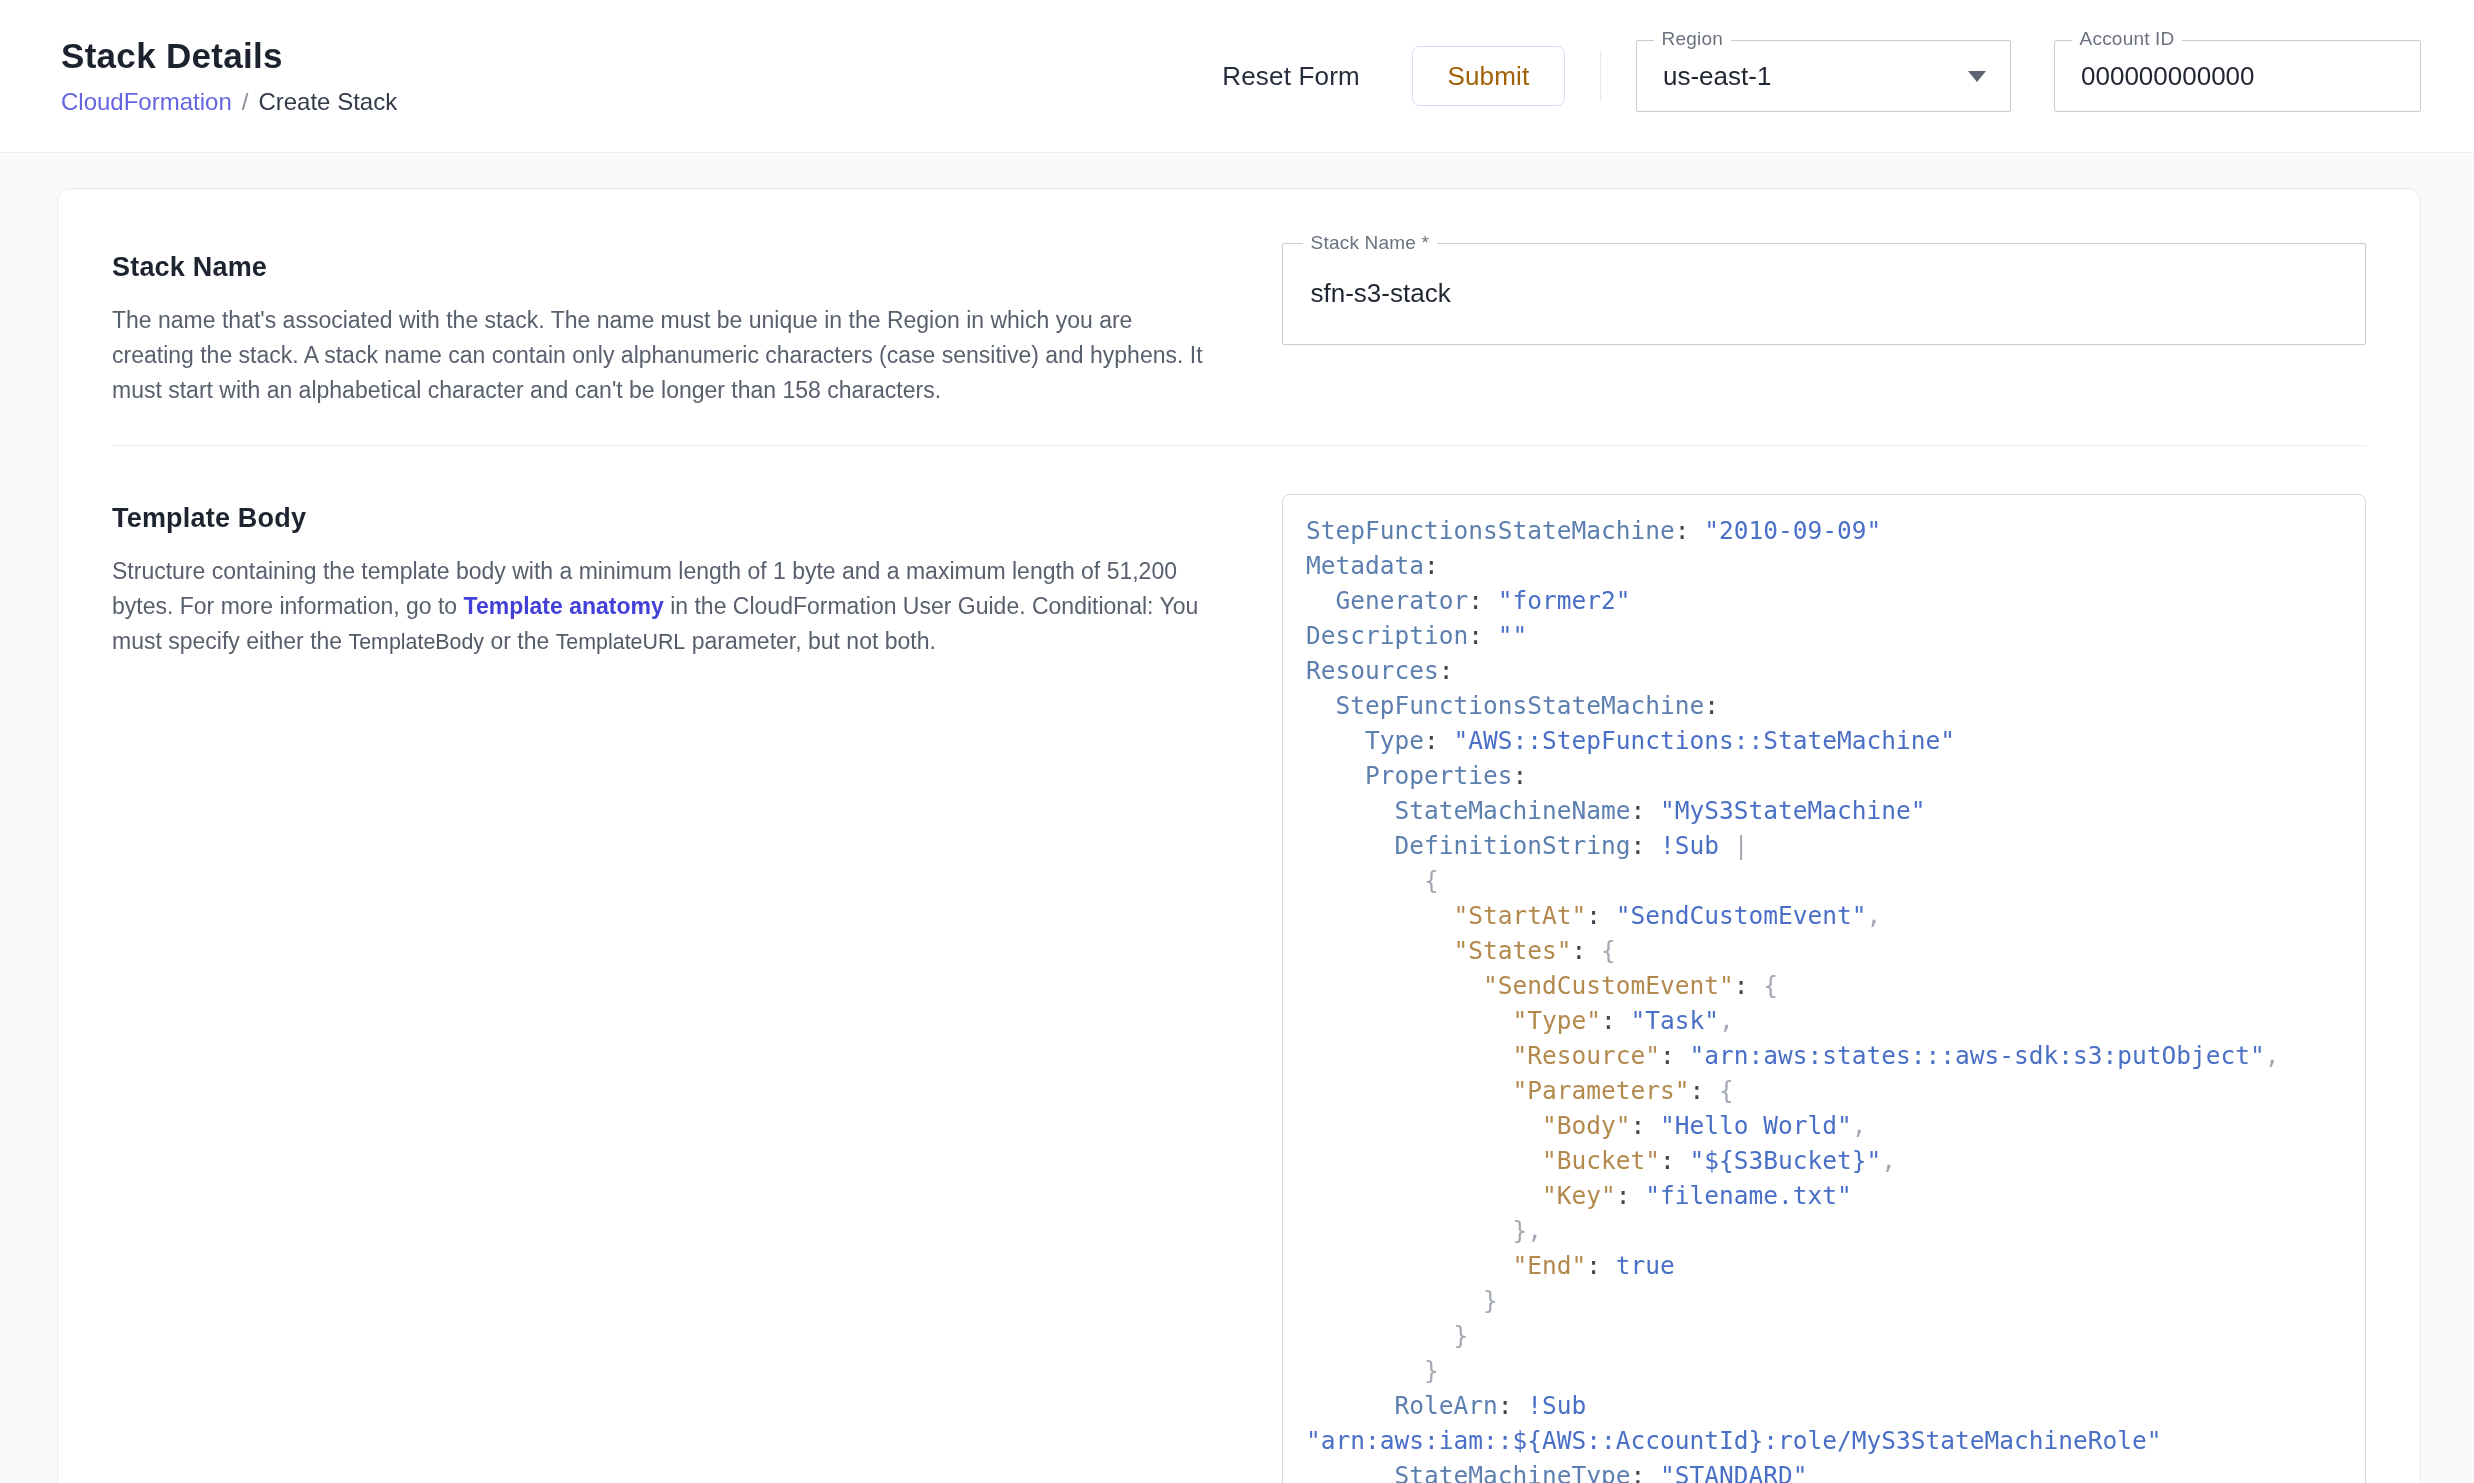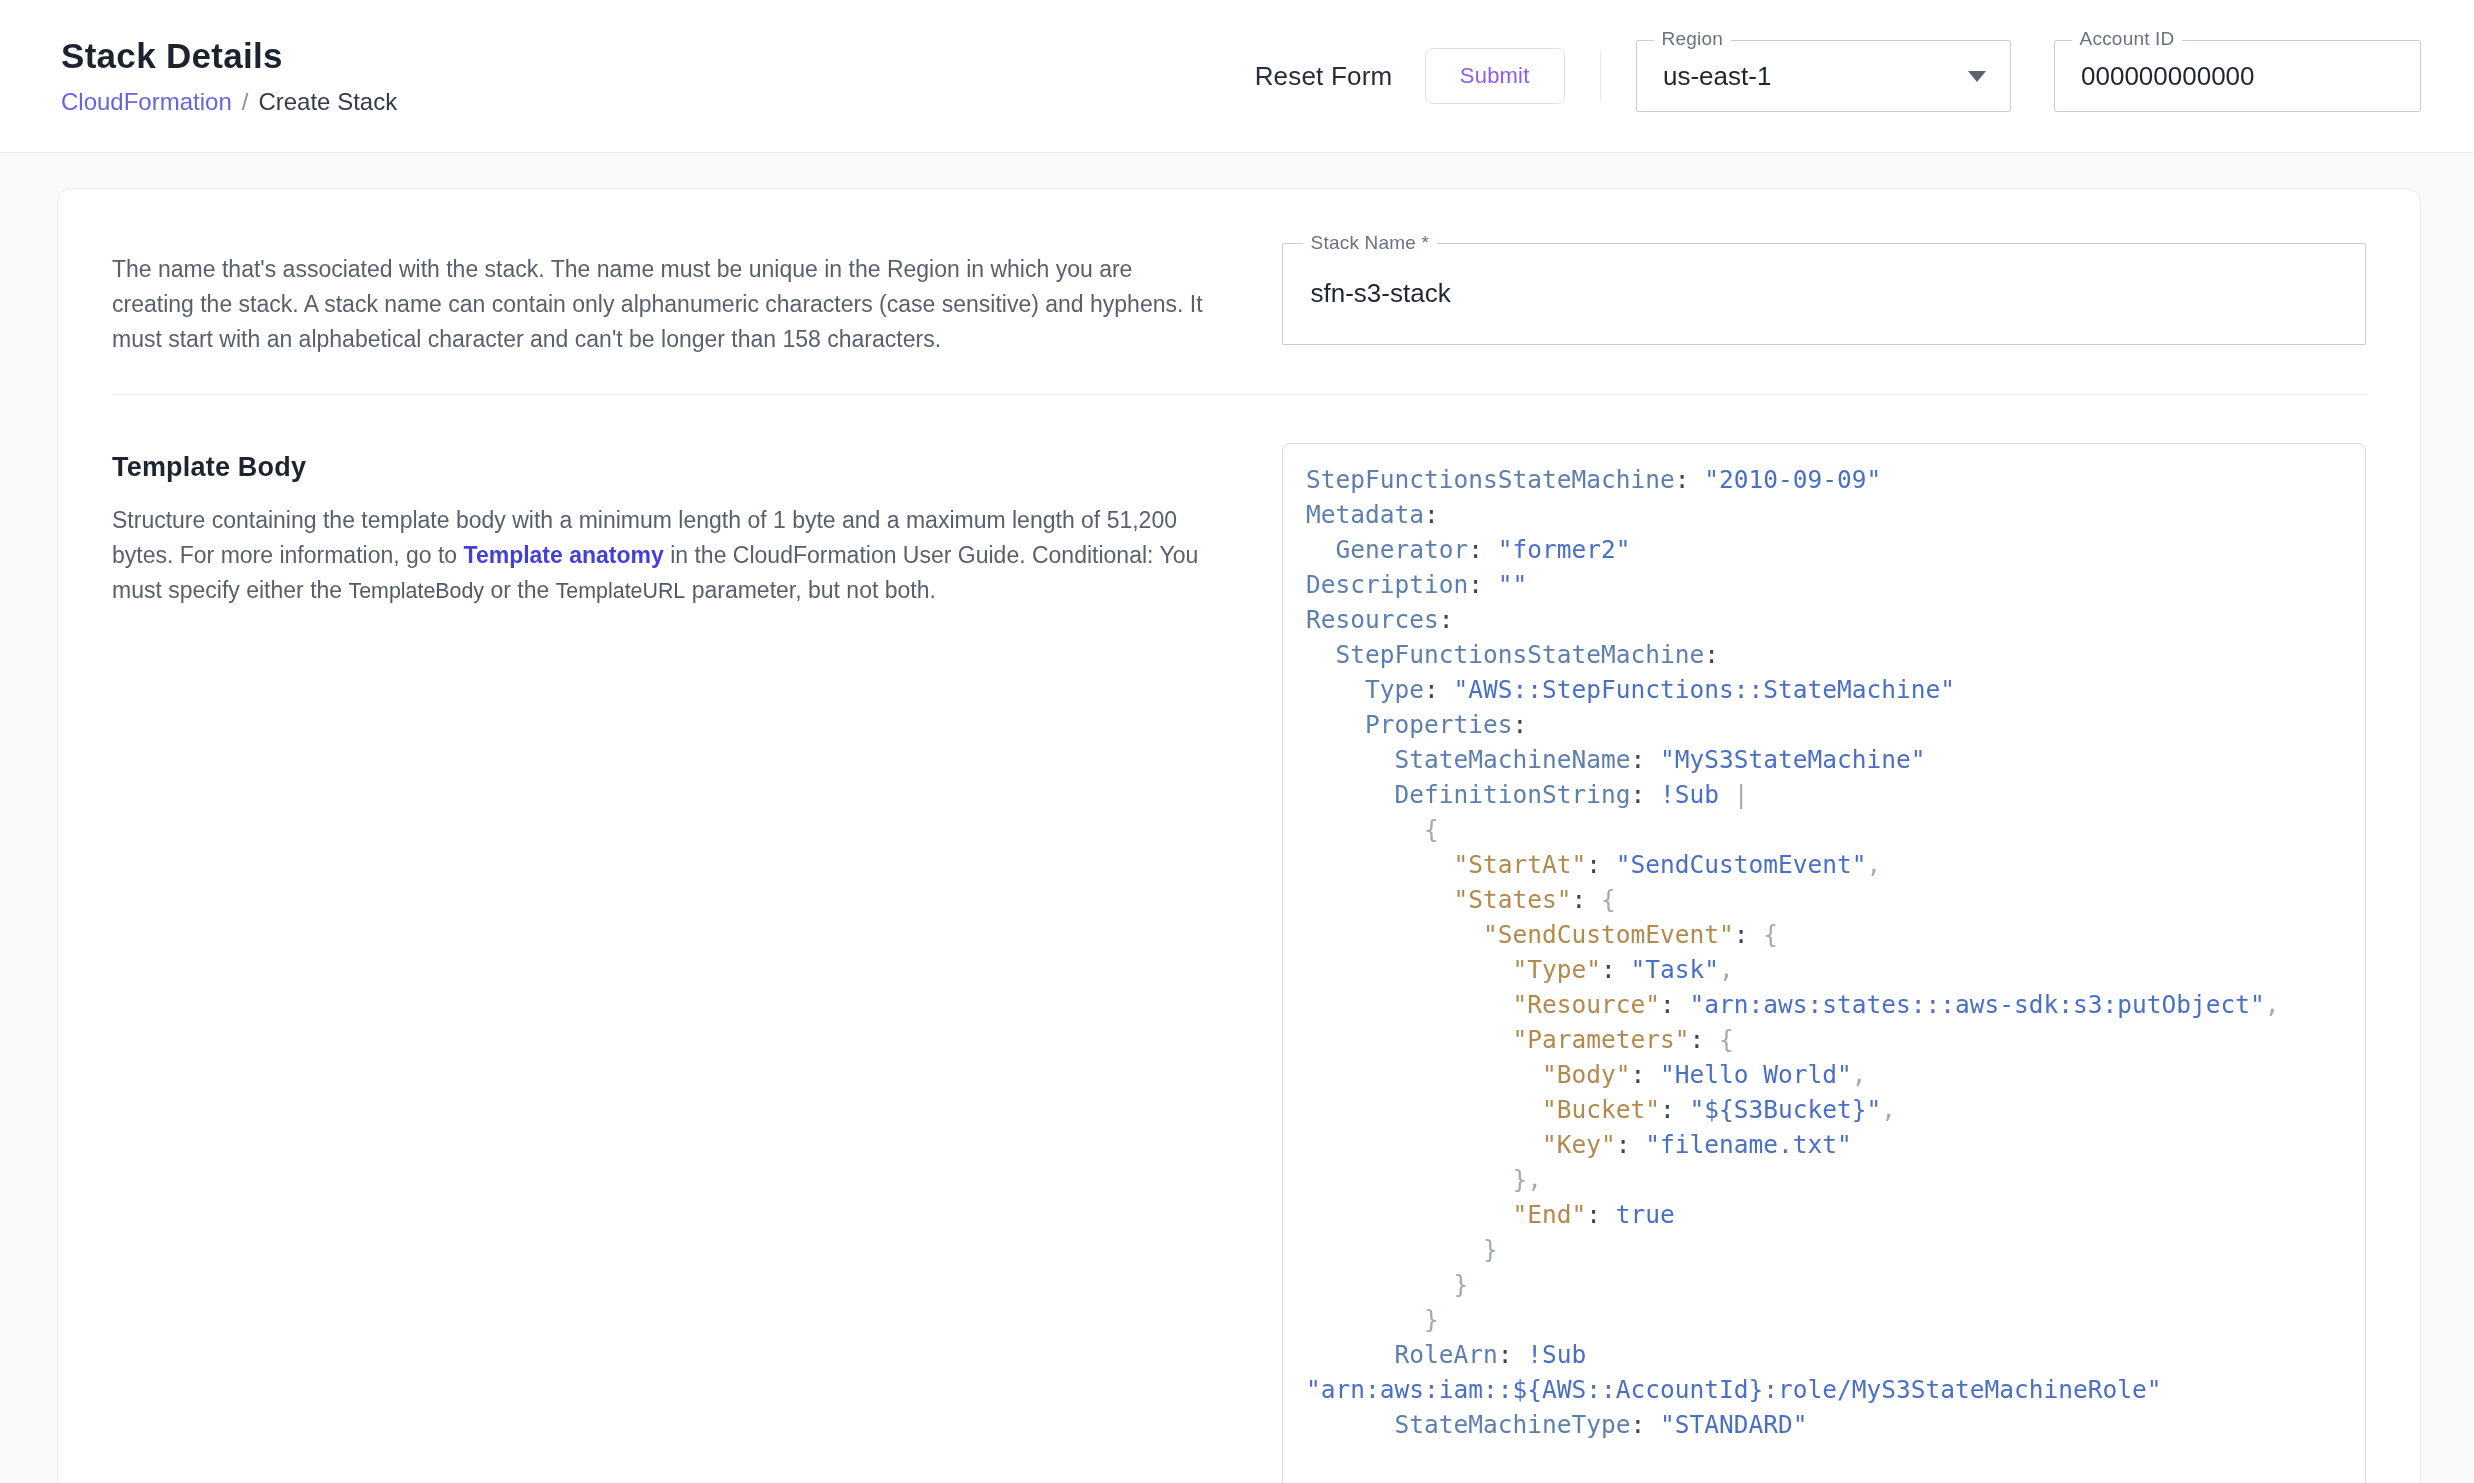--- a/index.html
+++ b/index.html
@@ -28,23 +28,23 @@
   .breadcrumb .sep { color:#8a909c; }
   .breadcrumb .current { color:#343b49; }
 
   .header-actions { display:flex; align-items:center; }
   .btn-text {
     font-family:inherit; font-size:26px; color:#262d3c;
     background:none; border:none; padding:12.2px 21.4px; cursor:pointer;
     letter-spacing:0.2px;
   }
   .btn-outline {
-    font-family:inherit; font-size:22px; color:#8b5cf6;
+    font-family:inherit; font-size:26px; color:#a16207;
     background:#ffffff; border:1.5px solid #dadcf2; border-radius:7.6px;
-    padding:13.8px 34px; margin-left:11px; cursor:pointer;
+    padding:13.8px 34px; margin-left:31px; cursor:pointer;
     letter-spacing:0.2px;
   }
   .vdivider { width:1.5px; height:50px; background:#e6e8ed; margin:0 35px; }
 
   .field {
     position:relative; height:72px;
     border:1.5px solid #c9ccd5; border-radius:2px; background:#ffffff;
     display:flex; align-items:center; padding:0 26px;
   }
   .field .field-label {
@@ -137,20 +137,21 @@
       <span class="field-value">000000000000</span>
     </div>
   </div>
 </header>
 
 <main>
   <section class="card">
 
     <div class="form-row row-1">
       <div class="left-col">
+        <h2 class="section-heading">Stack Name</h2>
         <p class="desc">The name that's associated with the stack. The name must be unique in the Region in which you are creating the stack. A stack name can contain only alphanumeric characters (case sensitive) and hyphens. It must start with an alphabetical character and can't be longer than 158 characters.</p>
       </div>
       <div class="right-col">
         <div class="field input-lg">
           <span class="field-label">Stack Name *</span>
           <span class="field-value">sfn-s3-stack</span>
         </div>
       </div>
     </div>
 

